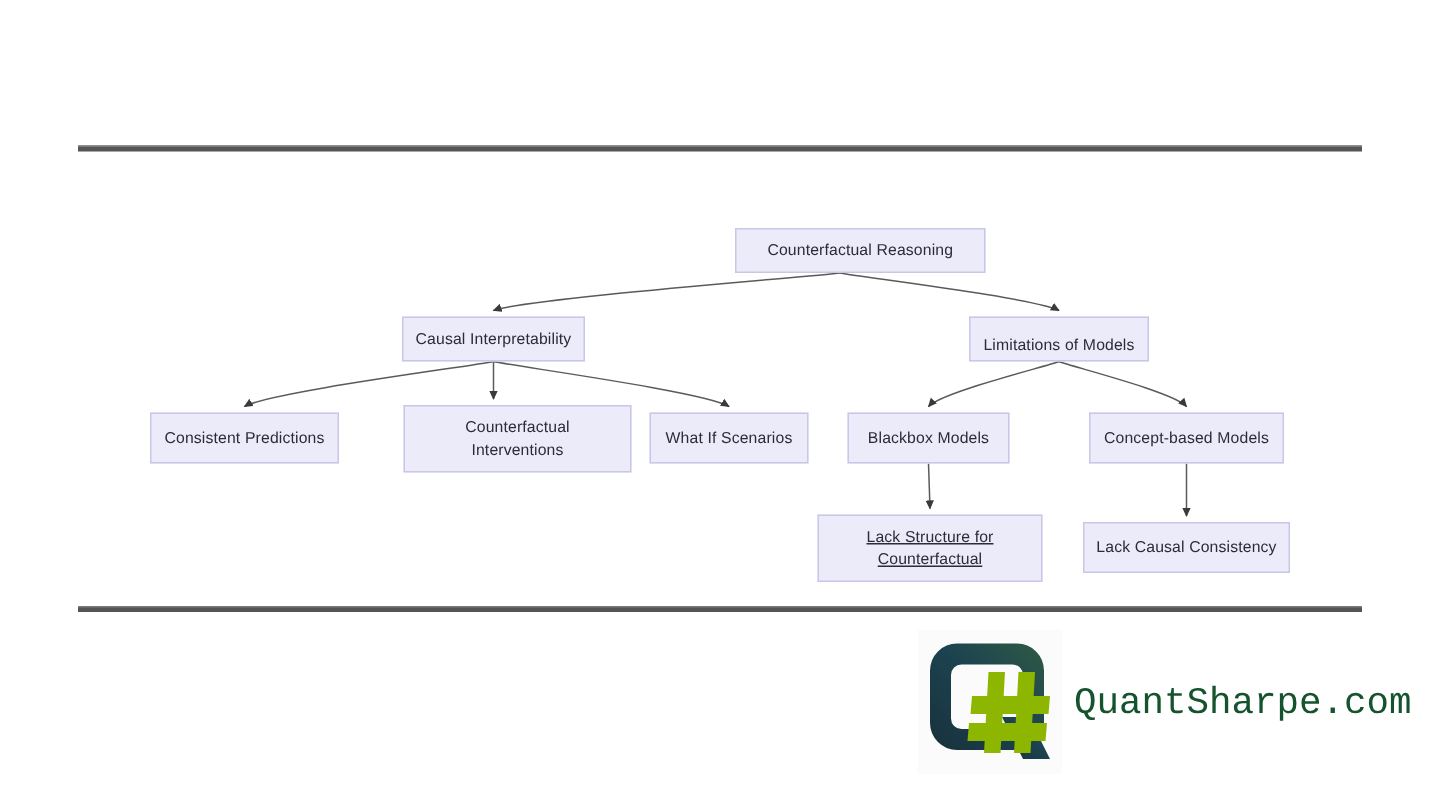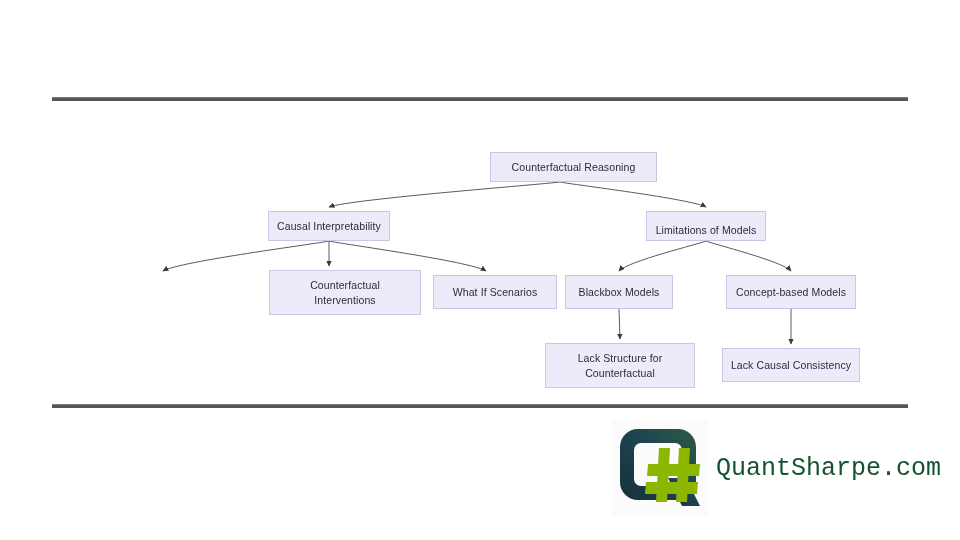--- a/index.html
+++ b/index.html
@@ -125,39 +125,42 @@
     </div>
 
     <div class="node" style="left:268px;top:211px;width:122px;height:30px;">
       <span>Causal Interpretability</span>
     </div>
 
     <div class="node" style="left:646px;top:211px;width:120px;height:30px;align-items:flex-end;">
       <span>Limitations of Models</span>
     </div>
 
+    <div class="node" style="left:100px;top:275px;width:126px;height:34px;">
+      <span>Consistent Predictions</span>
+    </div>
 
     <div class="node" style="left:253px;top:270px;width:152px;height:45px;flex-direction:column;justify-content:center;margin-left:16px;">
       <span>Counterfactual</span>
       <span>Interventions</span>
     </div>
 
-    <div class="node" style="left:433px;top:275px;width:124px;height:34px;">
+    <div class="node" style="left:433px;top:275px;width:106px;height:34px;">
       <span>What If Scenarios</span>
     </div>
 
     <div class="node" style="left:565px;top:275px;width:108px;height:34px;">
       <span>Blackbox Models</span>
     </div>
 
     <div class="node" style="left:726px;top:275px;width:130px;height:34px;">
       <span>Concept-based Models</span>
     </div>
 
-    <div class="node" style="left:545px;top:343px;width:150px;height:45px;flex-direction:column;justify-content:center;">
+    <div class="node" style="left:545px;top:343px;width:150px;height:45px;flex-direction:column;justify-content:center;text-decoration:underline;">
       <span>Lack Structure for</span>
       <span>Counterfactual</span>
     </div>
 
     <div class="node" style="left:722px;top:348px;width:138px;height:34px;">
       <span>Lack Causal Consistency</span>
     </div>
   </div>
 
   <div id="brand">

